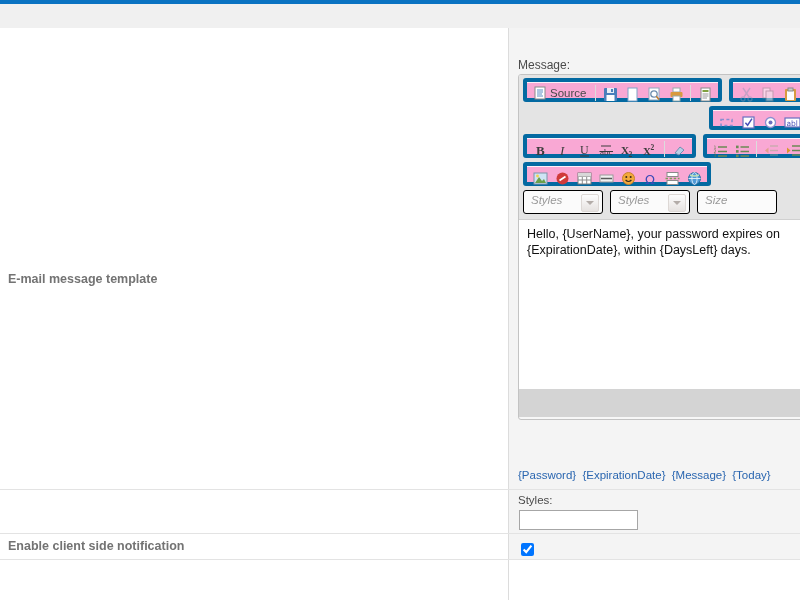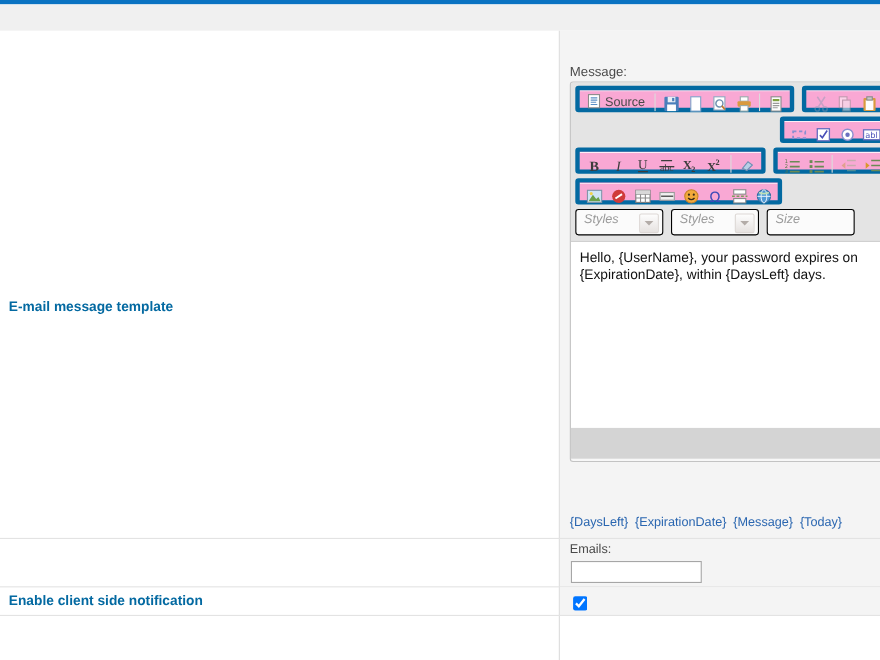--- a/index.html
+++ b/index.html
@@ -17,21 +17,21 @@
   .top-header { position:absolute; left:0; top:4px; width:800px; height:24px; background:#f0f0f0; }
 
   
   .settings { position:absolute; left:0; top:28px; width:800px; height:572px; background:#ffffff; }
 
   .row { position:absolute; left:0; width:800px; box-sizing:border-box; }
   .row-sep { position:absolute; left:0; width:800px; height:1px; background:#e3e3e3; }
 
   .cell-label {
     position:absolute; left:0; width:508px; box-sizing:border-box;
-    padding:0 8px; color:#0369a1; font-weight:bold; font-size:12.5px;
+    padding:0 8px; color:#737373; font-weight:bold; font-size:12.5px;
   }
   .cell-value {
     position:absolute; left:509px; width:291px; box-sizing:border-box;
     background:#f4f4f4; height:100%;
   }
   .col-divider { position:absolute; left:508px; top:28px; width:1px; height:572px; background:#dcdcdc; }
 
   
   #row-template { top:0px; height:462px; }
   #row-template .cell-value { background:#f4f4f4; }
@@ -441,33 +441,33 @@
               </span>
             </div>
           </div>
 
           <div class="ck-body">Hello, {UserName}, your password expires on {ExpirationDate}, within {DaysLeft} days.</div>
           <div class="ck-foot"></div>
         </div>
 
 
         <div class="tag-list">
-          <a href="#">{DaysLeft}</a>
+          <a href="#">{Password}</a>
           <a href="#">{ExpirationDate}</a>
           <a href="#">{Message}</a>
           <a href="#">{Today}</a>
         </div>
 
       </div>
     </div>
     <div class="row-sep" style="top:461px"></div>
 
     <div class="row" id="row-emails">
       <div class="cell-value">
-        <div class="emails-label">Emails:</div>
+        <div class="emails-label">Styles:</div>
         <input class="emails-input" type="text" value="" style="">
       </div>
     </div>
     <div class="row-sep" style="top:505px"></div>
 
     <div class="row" id="row-clientside">
       <div class="cell-label" id="lbl-clientside">Enable client side notification</div>
       <div class="cell-value">
         <span class="cb-wrap">
           <input type="checkbox" checked="" style="">

